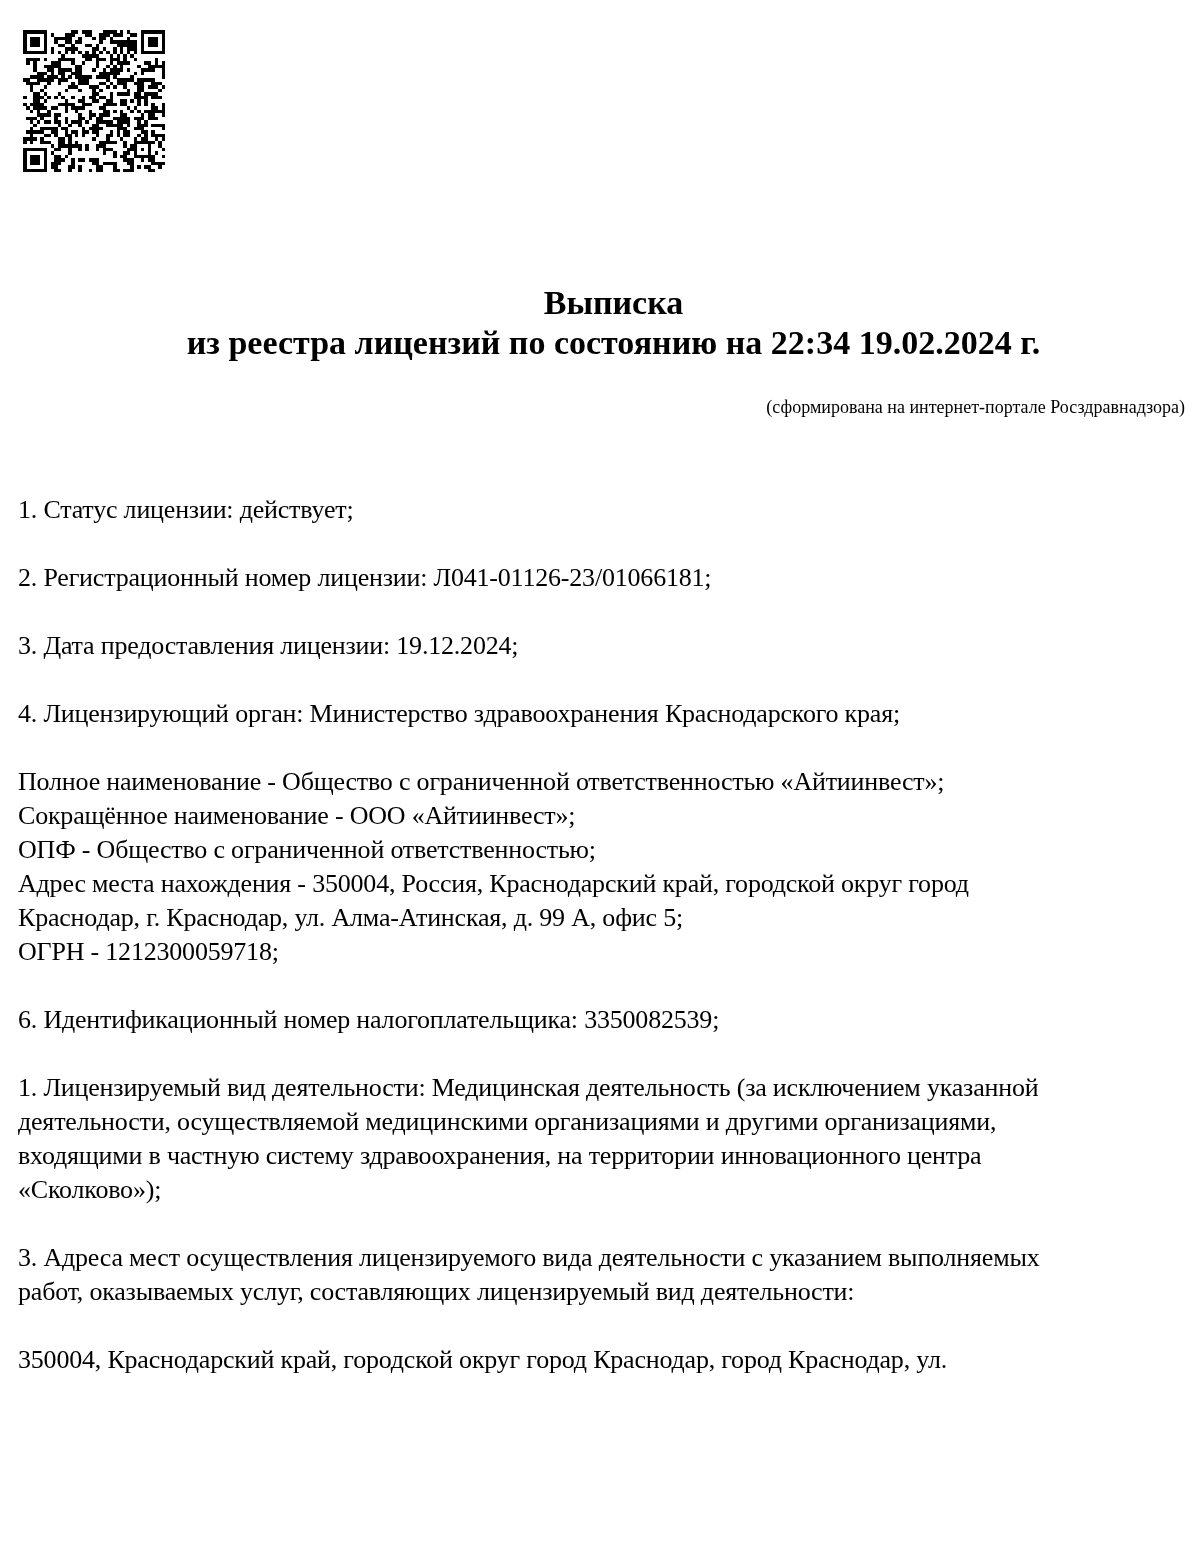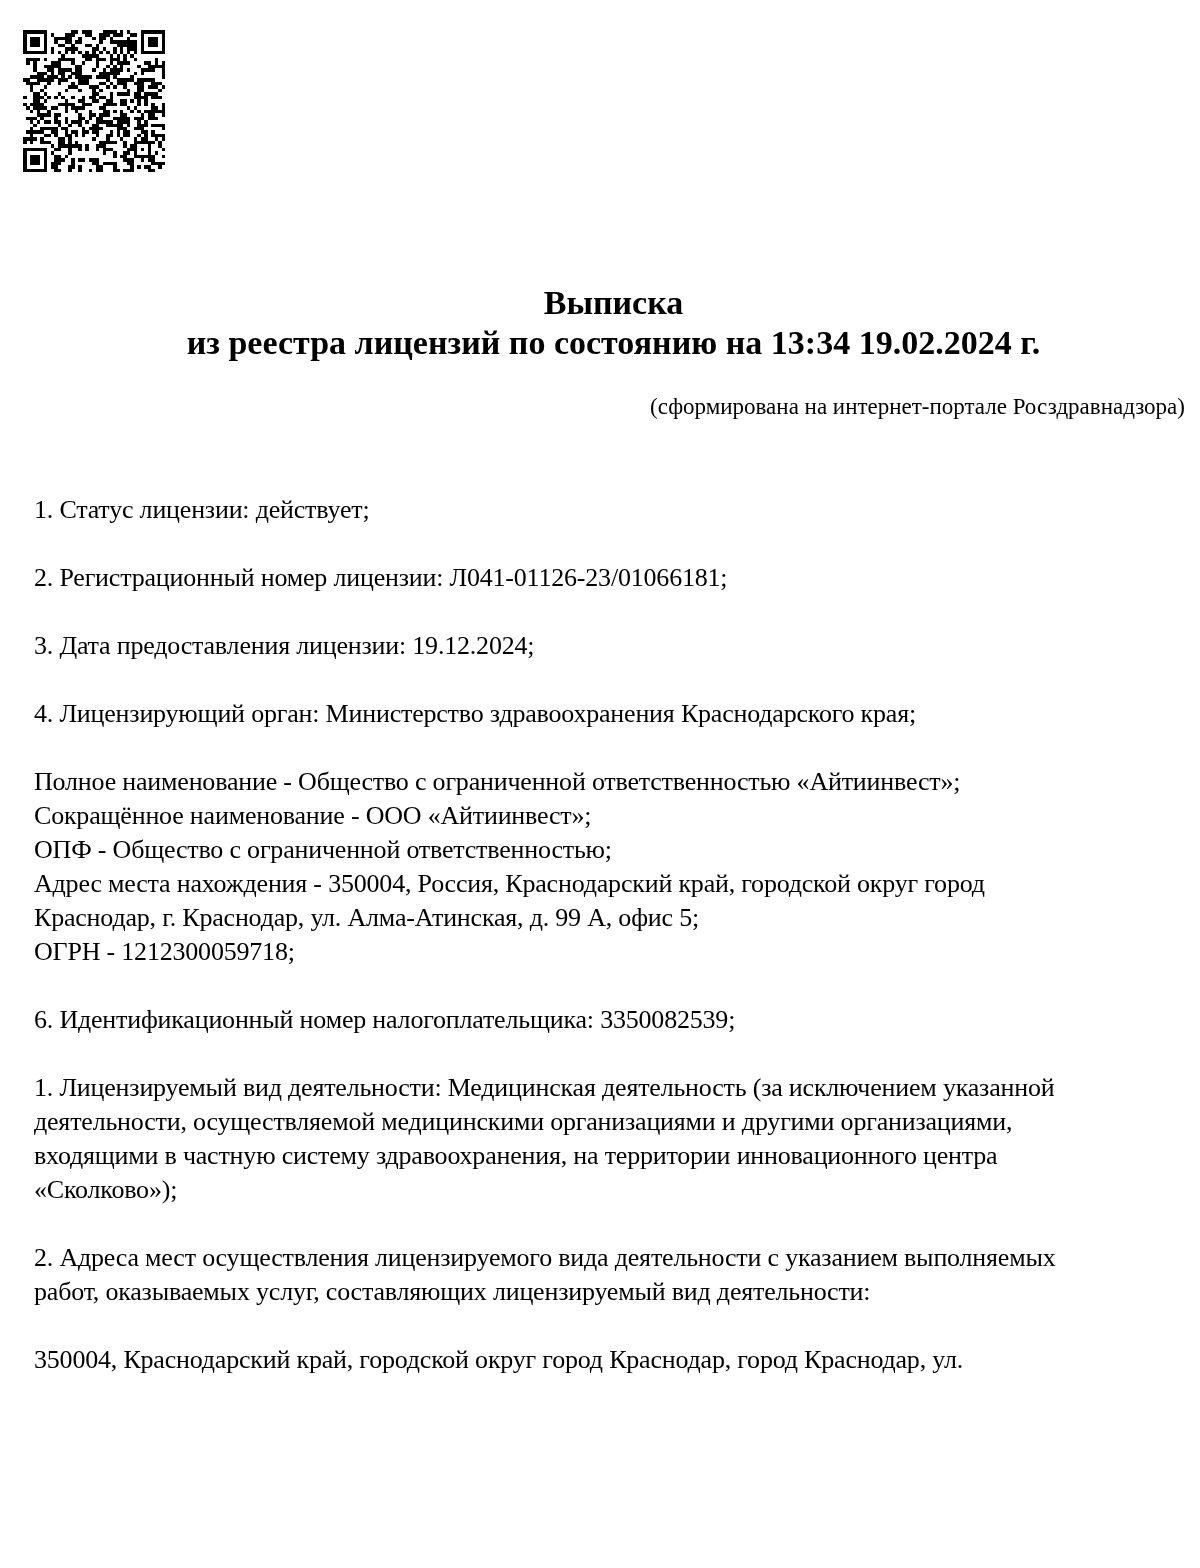--- a/index.html
+++ b/index.html
@@ -34,35 +34,35 @@
     line-height: 40px;
   }
   .title-block .title-line {
     white-space: nowrap;
     padding-left: 27px;
   }
   .subtitle {
     position: absolute;
     top: 392px;
     right: 15px;
-    font-size: 23px;
+    font-size: 18px;
     line-height: 30px;
     text-align: right;
     white-space: nowrap;
   }
   .content {
     position: absolute;
     top: 493px;
     left: 18px;
     right: 0;
     font-size: 26px;
     line-height: 34px;
   }
   .content p.para {
-    margin: 0 0 34px 16px;
+    margin: 0 0 34px 0;
     white-space: pre;
     letter-spacing: -0.2px;
   }
 </style>
 </head>
 <body>
 
 <div class="page">
 
   <div class="qr" id="qr-code"><svg width="142" height="142" viewBox="0 0 142 142" fill="#000000" shape-rendering="crispEdges" xmlns="http://www.w3.org/2000/svg">
@@ -854,39 +854,39 @@
         <rect x="93.51" y="138.54" width="3.51" height="3.51"></rect>
         <rect x="100.44" y="138.54" width="3.51" height="3.51"></rect>
         <rect x="103.90" y="138.54" width="3.51" height="3.51"></rect>
         <rect x="107.37" y="138.54" width="3.51" height="3.51"></rect>
         <rect x="124.68" y="138.54" width="3.51" height="3.51"></rect>
         <rect x="128.15" y="138.54" width="3.51" height="3.51"></rect>
       </svg></div>
 
   <div class="title-block">
     <div class="title-line">Выписка</div>
-    <div class="title-line">из реестра лицензий по состоянию на 13:34 19.02.2024 г.</div>
+    <div class="title-line">из реестра лицензий по состоянию на 22:34 19.02.2024 г.</div>
   </div>
 
   <div class="subtitle">(сформирована на интернет-портале Росздравнадзора)</div>
 
   <div class="content">
     <p class="para">1. Статус лицензии: действует;</p>
     <p class="para">2. Регистрационный номер лицензии: Л041-01126-23/01066181;</p>
     <p class="para">3. Дата предоставления лицензии: 19.12.2024;</p>
     <p class="para">4. Лицензирующий орган: Министерство здравоохранения Краснодарского края;</p>
     <p class="para">Полное наименование - Общество с ограниченной ответственностью «Айтиинвест»;
 Сокращённое наименование - ООО «Айтиинвест»;
 ОПФ - Общество с ограниченной ответственностью;
 Адрес места нахождения - 350004, Россия, Краснодарский край, городской округ город
 Краснодар, г. Краснодар, ул. Алма-Атинская, д. 99 А, офис 5;
 ОГРН - 1212300059718;</p>
     <p class="para">6. Идентификационный номер налогоплательщика: 3350082539;</p>
     <p class="para">1. Лицензируемый вид деятельности: Медицинская деятельность (за исключением указанной
 деятельности, осуществляемой медицинскими организациями и другими организациями,
 входящими в частную систему здравоохранения, на территории инновационного центра
 «Сколково»);</p>
-    <p class="para">2. Адреса мест осуществления лицензируемого вида деятельности с указанием выполняемых
+    <p class="para">3. Адреса мест осуществления лицензируемого вида деятельности с указанием выполняемых
 работ, оказываемых услуг, составляющих лицензируемый вид деятельности:</p>
     <p class="para">350004, Краснодарский край, городской округ город Краснодар, город Краснодар, ул.</p>
   </div>
 
 </div>
 
 </body></html>

